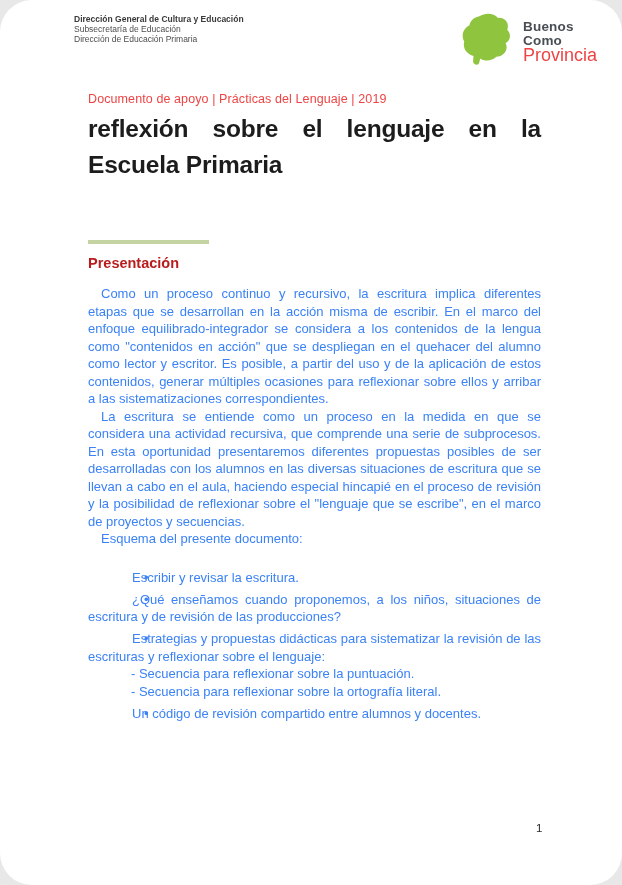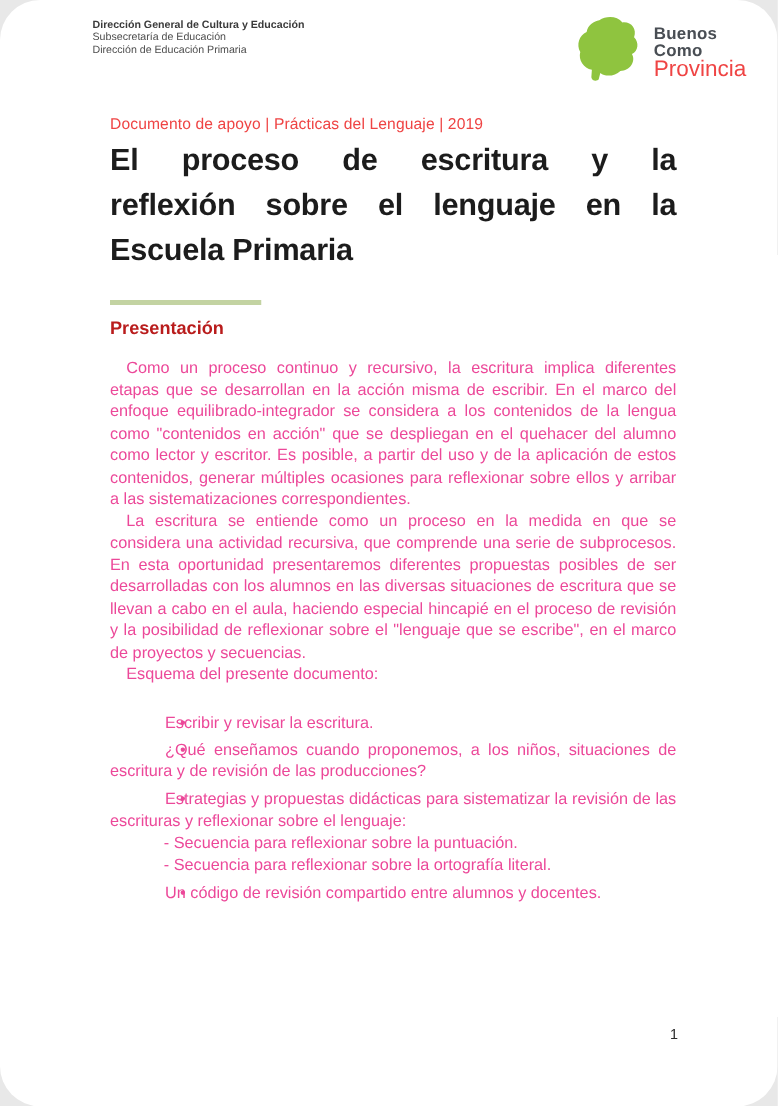--- a/index.html
+++ b/index.html
@@ -52,21 +52,21 @@
     width:121px; height:4px; background:#c3d3a2;
   }
 
   .section-heading {
     position:absolute; top:255px; left:0;
     font-size:14.5px; font-weight:bold; color:#b91c1c;
   }
 
   .body-text {
     position:absolute; top:285px; left:0; width:100%;
-    font-size:13px; line-height:17.5px; color:#ec4899;
+    font-size:13px; line-height:17.5px; color:#3b82f6;
     text-align:justify;
   }
   .body-text p { text-indent:13px; margin:0; }
 
   .outline-heading {
     margin-top:16px; margin-left:13px;
     font-weight:normal; text-align:left;
   }
 
   .list { margin-top:21px; }
@@ -115,21 +115,20 @@
       <div class="lg-bold">Como</div>
       <div class="lg-reg">Provincia</div>
     </div>
   </div>
 
   <div class="content">
 
     <div class="eyebrow">Documento de apoyo | Prácticas del Lenguaje | 2019</div>
 
     <h1 class="doc-title">
-      <span class="title-line">El proceso de escritura y la</span>
       <span class="title-line">reflexión sobre el lenguaje en la</span>
       <span class="title-line last">Escuela Primaria</span>
     </h1>
 
     <div class="divider"></div>
 
     <h2 class="section-heading">Presentación</h2>
 
     <div class="body-text">
       <p>Como un proceso continuo y recursivo, la escritura implica diferentes etapas que se desarrollan en la acción misma de escribir. En el marco del enfoque equilibrado-integrador se considera a los contenidos de la lengua como "contenidos en acción" que se despliegan en el quehacer del alumno como lector y escritor. Es posible, a partir del uso y de la aplicación de estos contenidos, generar múltiples ocasiones para reflexionar sobre ellos y arribar a las sistematizaciones correspondientes.</p>

